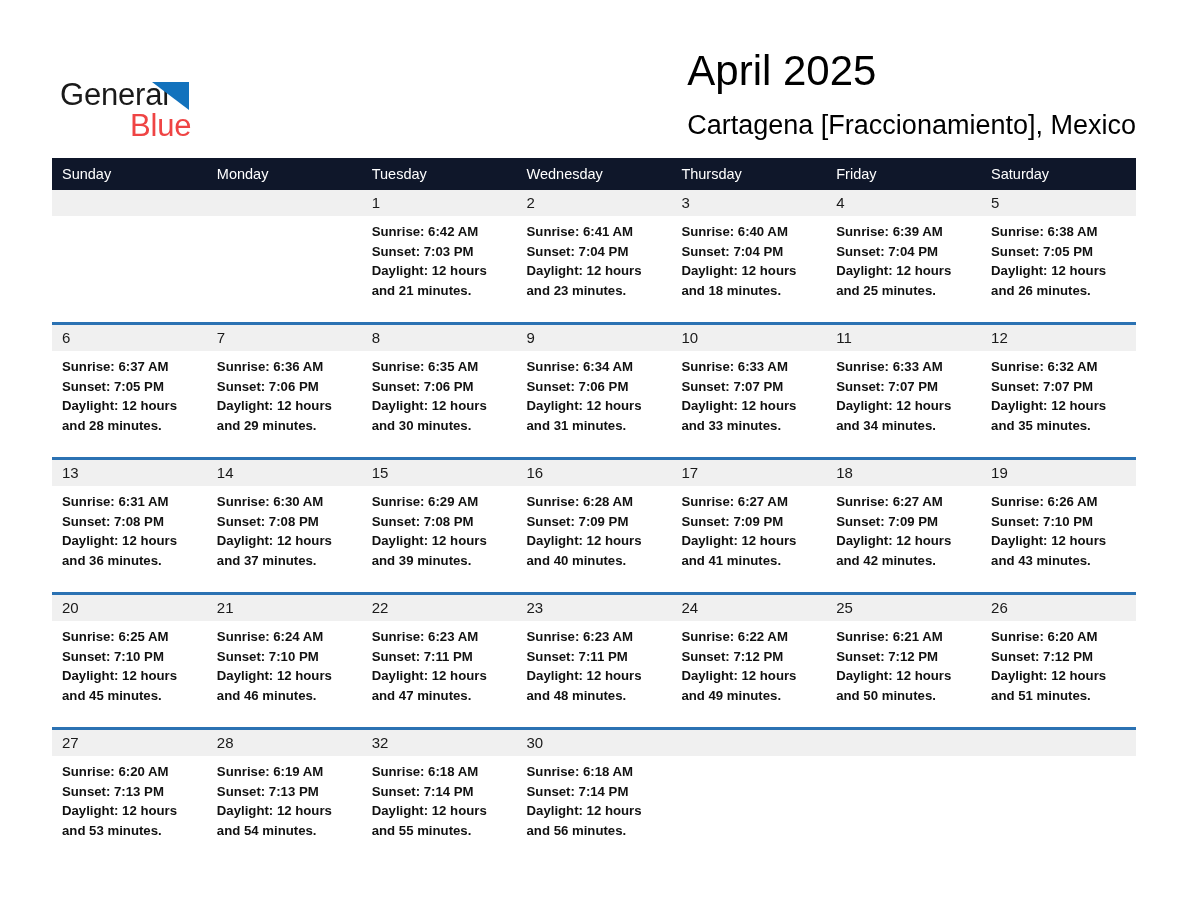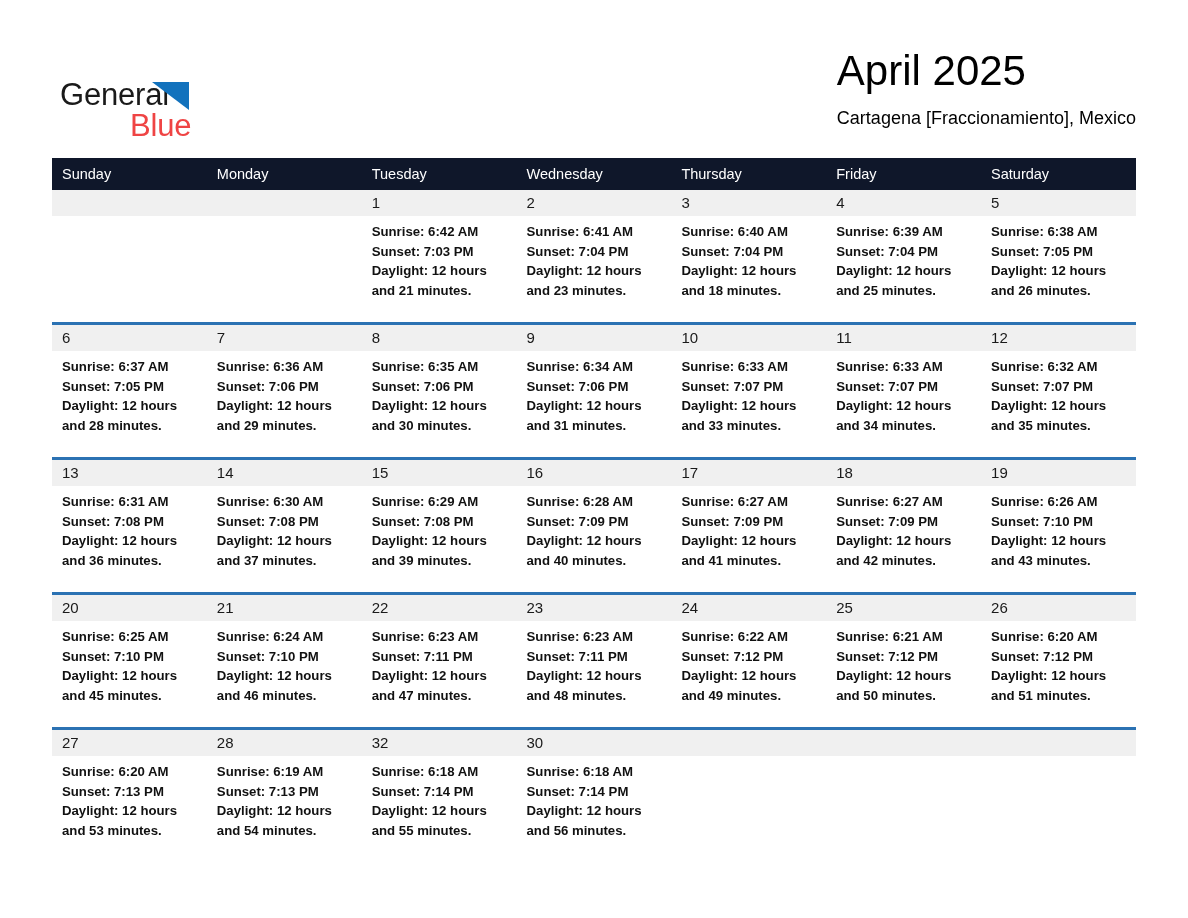--- a/index.html
+++ b/index.html
@@ -74,22 +74,22 @@
     text-align: left;
   }
   .cal-title {
     font-size: 42px;
     line-height: 50px;
     font-weight: 400;
     color: #000000;
     white-space: nowrap;
   }
   .cal-subtitle {
-    margin-top: 8px;
-    font-size: 18px;
+    margin-top: 15px;
+    font-size: 27px;
     line-height: 28px;
     font-weight: 400;
     color: #000000;
     white-space: nowrap;
   }
 
   
   .calendar {
     position: absolute;
     left: 52px;

